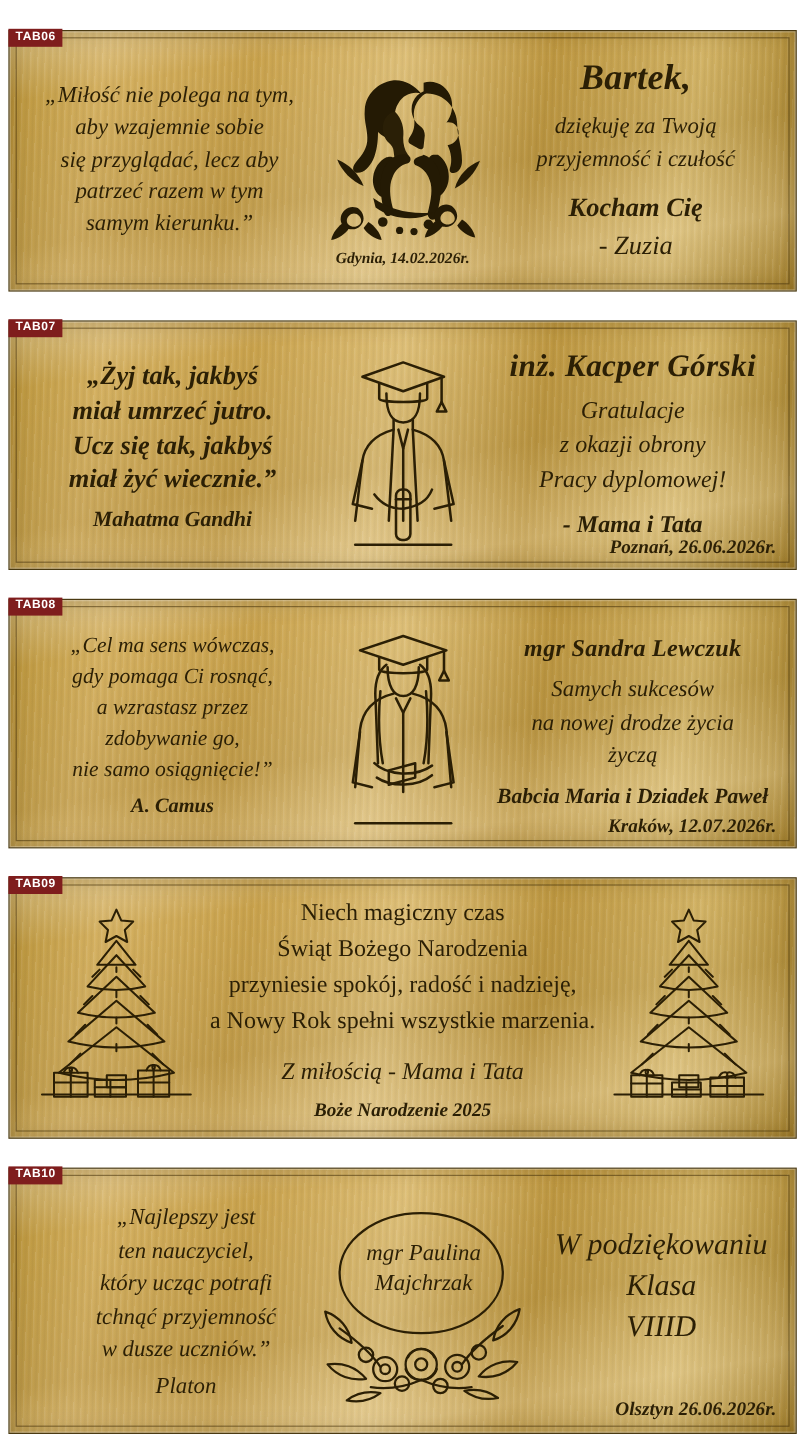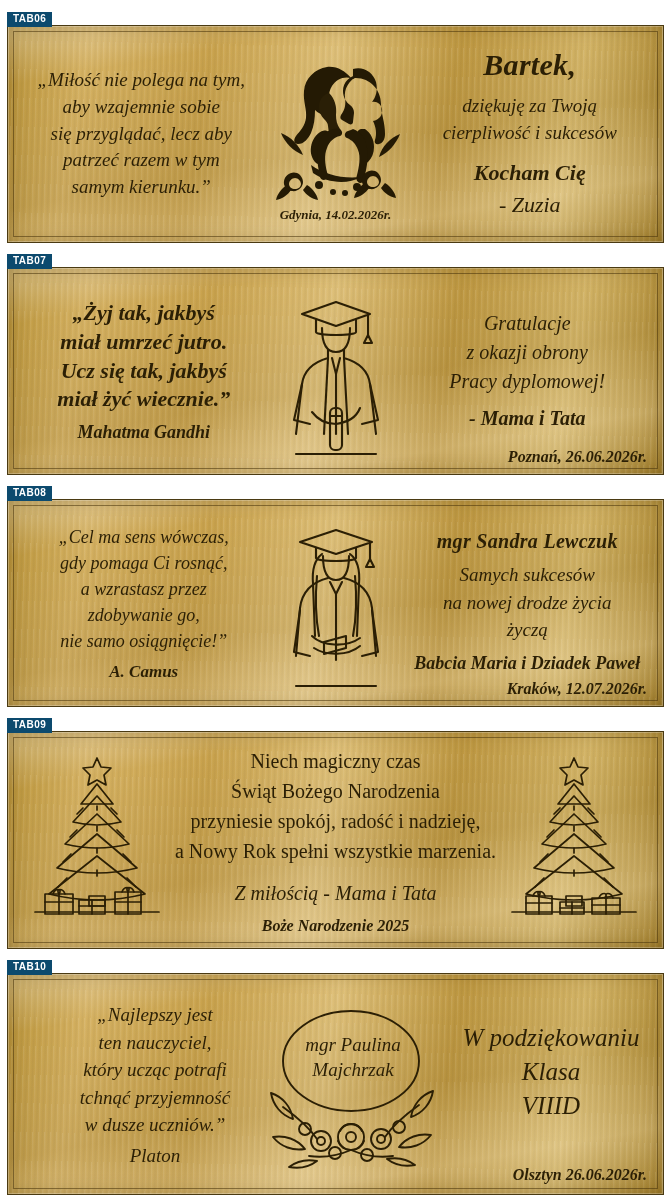--- a/index.html
+++ b/index.html
@@ -20,23 +20,23 @@
     flex-direction: column;
     gap: 0px;
   }
   .plaque-block {
     position: relative;
     margin-bottom: 7px;
   }
   
   .tab {
     position: absolute;
-    top: 4px;
+    top: 16px;
     left: 0;
-    background: #0c4a6e;
+    background: #7f1d1d;
     color: #ffffff;
     font-family: "Liberation Sans", sans-serif;
     font-size: 10px;
     font-weight: bold;
     letter-spacing: 0.5px;
     padding: 2px 6px 3px 6px;
     z-index: 5;
     line-height: 1;
   }
   .plaque {
@@ -195,21 +195,21 @@
               <circle cx="90" cy="142" r="4"></circle>
               <circle cx="66" cy="147" r="3"></circle>
               <circle cx="78" cy="148" r="3"></circle>
             </g>
           </svg>
           <div class="place">Gdynia, 14.02.2026r.</div>
         </div>
         <div class="col right-block">
           <div class="name-big">Bartek,</div>
           <div class="ded">dziękuję za Twoją</div>
-          <div class="ded">cierpliwość i sukcesów</div>
+          <div class="ded">przyjemność i czułość</div>
           <div class="ded bold">Kocham Cię</div>
           <div class="ded small">- Zuzia</div>
         </div>
       </div>
     </div>
   </div>
 
   <div class="plaque-block">
     <div class="tab">TAB07</div>
     <div class="plaque p2 tall">
@@ -249,20 +249,21 @@
               <path d="M58 132 h12"></path>
 
               <path d="M24 170 h80"></path>
 
               <path d="M56 74 l-4 76"></path>
               <path d="M72 74 l4 76"></path>
             </g>
           </svg>
         </div>
         <div class="col right-block">
+          <div class="name-big">inż. Kacper Górski</div>
           <div class="ded">Gratulacje</div>
           <div class="ded">z okazji obrony</div>
           <div class="ded">Pracy dyplomowej!</div>
           <div class="ded bold">- Mama i Tata</div>
         </div>
       </div>
       <div class="place">Poznań, 26.06.2026r.</div>
     </div>
   </div>
 

